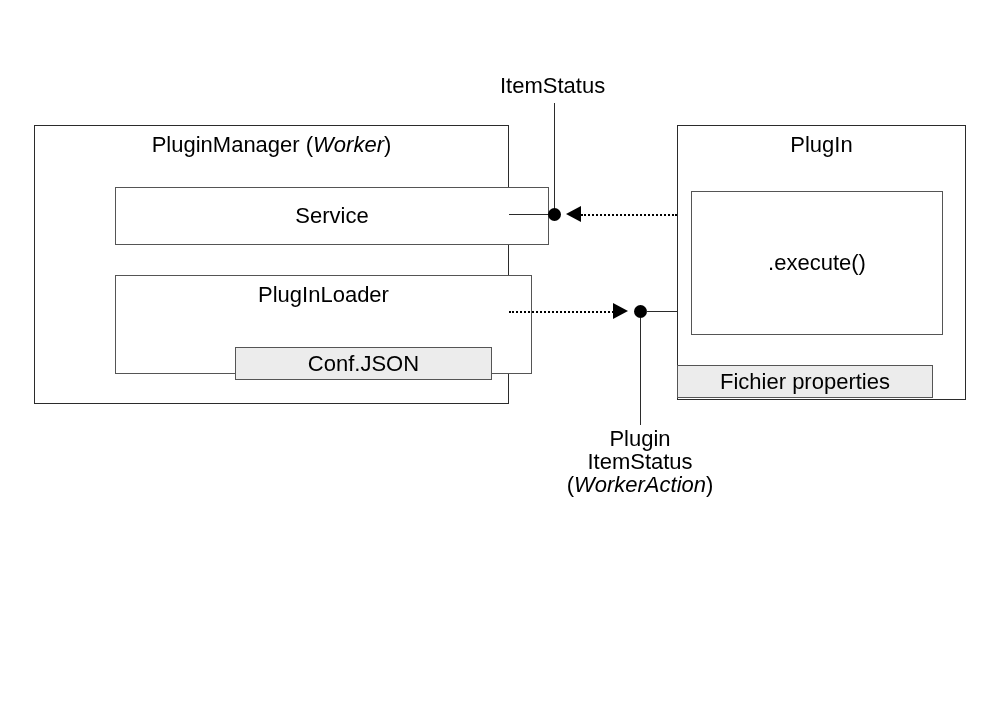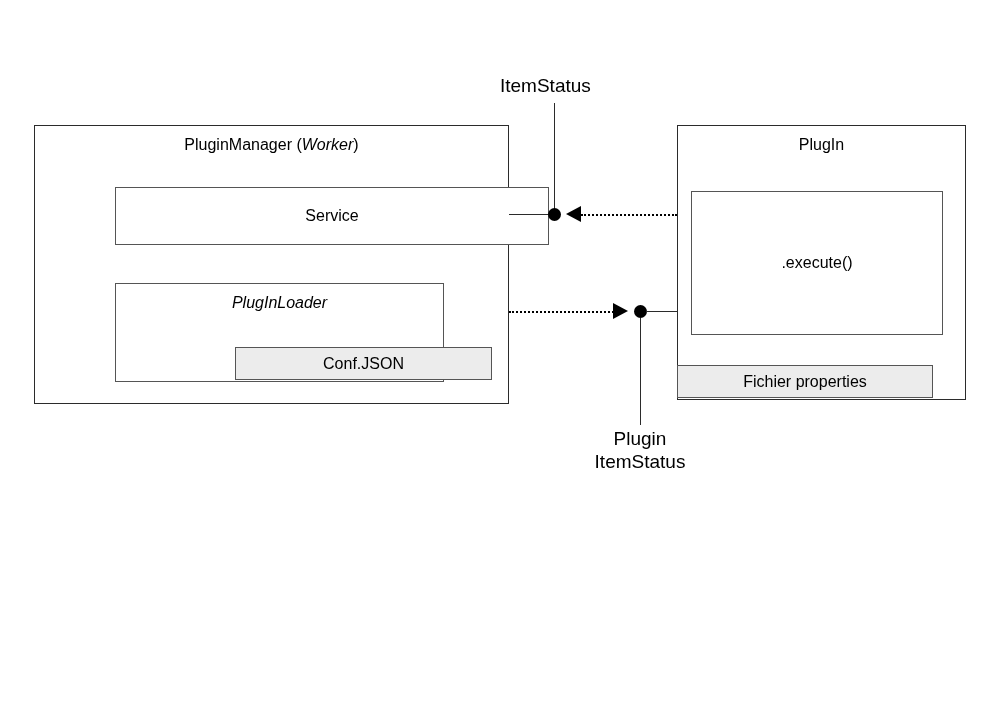--- a/index.html
+++ b/index.html
@@ -37,21 +37,21 @@
     background: #ececec;
     border-color: #555555;
   }
 
   .box-title {
     position: absolute;
     left: 0;
     right: 0;
     text-align: center;
     color: #000000;
-    font-size: 16px;
+    font-size: 22px;
     line-height: 22px;
     white-space: nowrap;
   }
   .box-title.top {
     top: 8px;
   }
   .box-title.mid {
     top: 50%;
     transform: translateY(-50%);
   }
@@ -95,21 +95,21 @@
   .arrow.right {
     border-top: 8px solid transparent;
     border-bottom: 8px solid transparent;
     border-left: 15px solid #000000;
   }
 
   
   .label {
     position: absolute;
     color: #000000;
-    font-size: 19px;
+    font-size: 22px;
     line-height: 23px;
     white-space: nowrap;
   }
   .label.center {
     text-align: center;
   }
   .label i {
     font-style: italic;
   }
 </style>
@@ -119,21 +119,21 @@
 <div id="canvas">
 
   <div class="box outer" style="left:34px; top:125px; width:475px; height:279px;">
     <div class="box-title top"><span>PluginManager (</span><i>Worker</i><span>)</span></div>
   </div>
 
   <div class="box inner" style="left:115px; top:187px; width:434px; height:58px;">
     <div class="box-title mid">Service</div>
   </div>
 
-  <div class="box inner" style="left:115px; top:283px; width:329px; height:99px;font-style:italic;">
+  <div class="box inner" style="left:115px; top:275px; width:417px; height:99px;">
     <div class="box-title top">PlugInLoader</div>
   </div>
 
   <div class="box filled" style="left:235px; top:347px; width:257px; height:33px;">
     <div class="box-title mid">Conf.JSON</div>
   </div>
 
   <div class="box outer" style="left:677px; top:125px; width:289px; height:275px;">
     <div class="box-title top">PlugIn</div>
   </div>
@@ -160,15 +160,16 @@
   <div class="arrow right" style="left:613px; top:303px;"></div>
 
   <div class="dot" style="left:634px; top:305px;"></div>
 
   <div class="hline" style="left:646px; top:311px; width:31px;"></div>
 
   <div class="vline" style="left:640px; top:318px; height:107px;"></div>
   <div class="label center" style="left:540px; top:427px; width:200px;">
     <div>Plugin</div>
     <div>ItemStatus</div>
+    <div><span>(</span><i>WorkerAction</i><span>)</span></div>
   </div>
 
 </div>
 
 </body></html>

